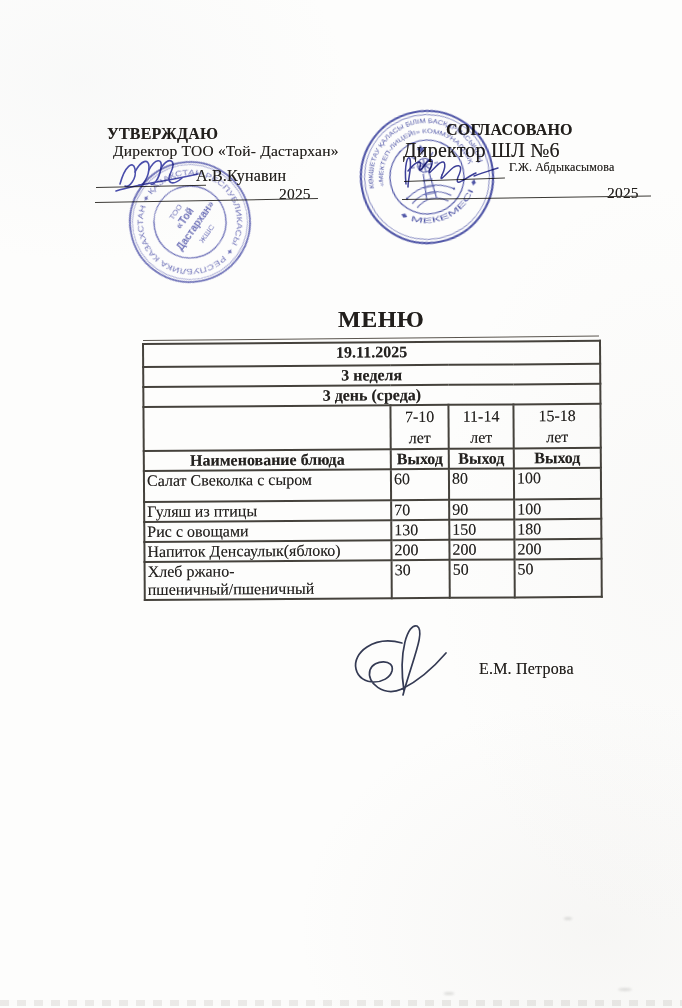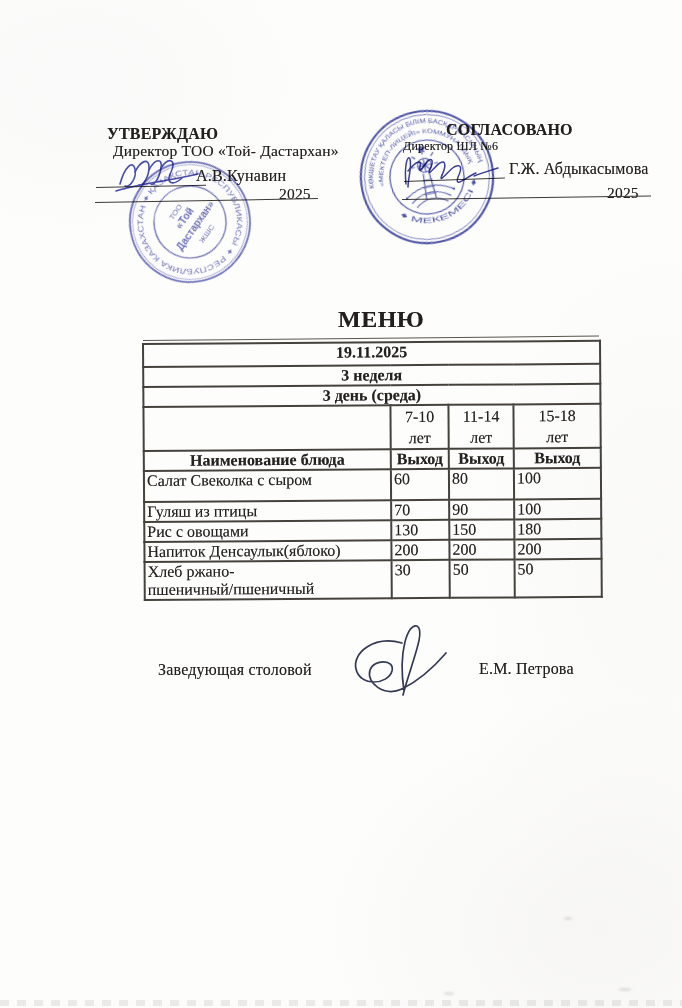--- a/index.html
+++ b/index.html
@@ -19,22 +19,22 @@
 
   
   #utv-title{left:107px;top:125px;font-size:16px;}
   #utv-sub{left:113px;top:142px;font-size:15.5px;}
   #utv-name{left:196px;top:167px;font-size:16px;}
   #utv-line1{left:96px;top:187px;width:110px;transform:rotate(-1.2deg);}
   #utv-year{left:279px;top:185px;font-size:15.5px;}
   #utv-line2{left:95px;top:202px;width:223px;transform:rotate(-1deg);}
 
   #sog-title{left:446px;top:121px;font-size:16px;}
-  #sog-sub{left:403px;top:139px;font-size:12px;}
-  #sog-name{left:509px;top:160px;font-size:16px;}
+  #sog-sub{left:403px;top:139px;font-size:20px;}
+  #sog-name{left:509px;top:160px;font-size:12px;}
   #sog-line1{left:404px;top:181px;width:101px;transform:rotate(-2deg);}
   #sog-year{left:607px;top:184px;font-size:15.5px;}
   #sog-line2{left:402px;top:199px;width:249px;transform:rotate(-.8deg);}
 
   
   .stamp{mix-blend-mode:multiply;filter:blur(.3px);}
   #stamp-left{left:126px;top:158px;opacity:.82;transform:rotate(-55deg);}
   #stamp-right{left:358px;top:108px;opacity:.88;transform:rotate(-12deg);}
   .sig{mix-blend-mode:multiply;}
 
@@ -235,21 +235,20 @@
         <td class="dish">Хлеб ржано-
 пшеничный/пшеничный</td>
         <td class="num">30</td>
         <td class="num">50</td>
         <td class="num">50</td>
       </tr>
     </tbody>
       </table>
   </div>
 
-  <div class="abs txt" id="footer-role">Заведующая столовой</div>
   <div class="abs txt" id="footer-name">Е.М. Петрова</div>
 
   <div class="abs" id="noise-bottom"></div>
   <div class="speck" id="speck1"></div>
   <div class="speck" id="speck2"></div>
   <div class="speck" id="speck3"></div>
 
 </div>
 
 </body></html>

